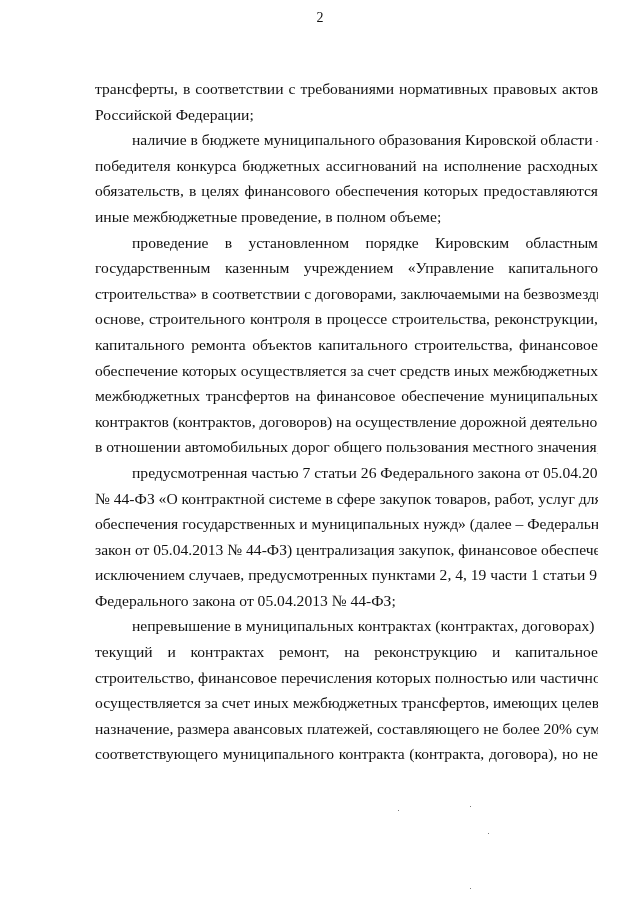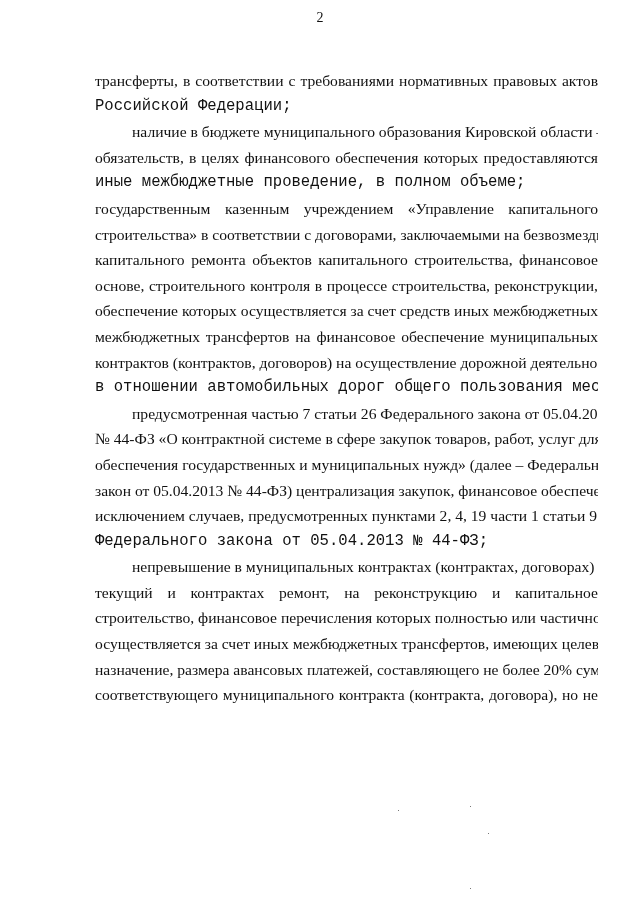--- a/index.html
+++ b/index.html
@@ -1,49 +1,51 @@
 <!DOCTYPE html>
 <html><head>
 <meta charset="utf-8">
 <style>
   html, body { margin: 0; padding: 0; background: #ffffff; }
   body { width: 640px; height: 905px; position: relative; overflow: hidden;
          font-family: "Liberation Serif", "DejaVu Serif", serif; color: #111; }
   .page-number { position: absolute; top: 10px; left: 0; width: 640px; text-align: center;
                  font-size: 14px; }
-  .body { position: absolute; left: 95px; top: 68px; width: 503px; }
+  .body { position: absolute; left: 95px; top: 76px; width: 503px; }
   .line { font-size: 15.6px; line-height: 25.6px; height: 25.6px; white-space: nowrap;
           text-align: justify; text-align-last: justify; overflow: hidden; }
   .line.indent { padding-left: 37px; }
-  .line.last { text-align-last: left; font-family: Liberation Mono, monospace; }
+  .line.last { text-align-last: left; }
   .speck { position: absolute; width: 1px; height: 1px; background: #777; }
 </style>
 </head>
 <body>
 
 <div class="page-number">2</div>
 
 <div class="body">
 
   <div>
     <div class="line">трансферты, в соответствии с требованиями нормативных правовых актов</div>
     <div class="line last">Российской Федерации;</div>
   </div>
 
   <div>
     <div class="line indent">наличие в бюджете муниципального образования Кировской области –</div>
+    <div class="line">победителя конкурса бюджетных ассигнований на исполнение расходных</div>
     <div class="line">обязательств, в целях финансового обеспечения которых предоставляются</div>
     <div class="line last">иные межбюджетные проведение, в полном объеме;</div>
   </div>
 
   <div>
+    <div class="line indent">проведение в установленном порядке Кировским областным</div>
     <div class="line">государственным казенным учреждением «Управление капитального</div>
     <div class="line">строительства» в соответствии с договорами, заключаемыми на безвозмездной</div>
+    <div class="line">основе, строительного контроля в процессе строительства, реконструкции,</div>
     <div class="line">капитального ремонта объектов капитального строительства, финансовое</div>
-    <div class="line">основе, строительного контроля в процессе строительства, реконструкции,</div>
     <div class="line">обеспечение которых осуществляется за счет средств иных межбюджетных</div>
     <div class="line">межбюджетных трансфертов на финансовое обеспечение муниципальных</div>
     <div class="line">контрактов (контрактов, договоров) на осуществление дорожной деятельности</div>
     <div class="line last">в отношении автомобильных дорог общего пользования местного значения;</div>
   </div>
 
   <div>
     <div class="line indent">предусмотренная частью 7 статьи 26 Федерального закона от 05.04.2013</div>
     <div class="line">№ 44-ФЗ «О контрактной системе в сфере закупок товаров, работ, услуг для</div>
     <div class="line">обеспечения государственных и муниципальных нужд» (далее – Федеральный</div>

